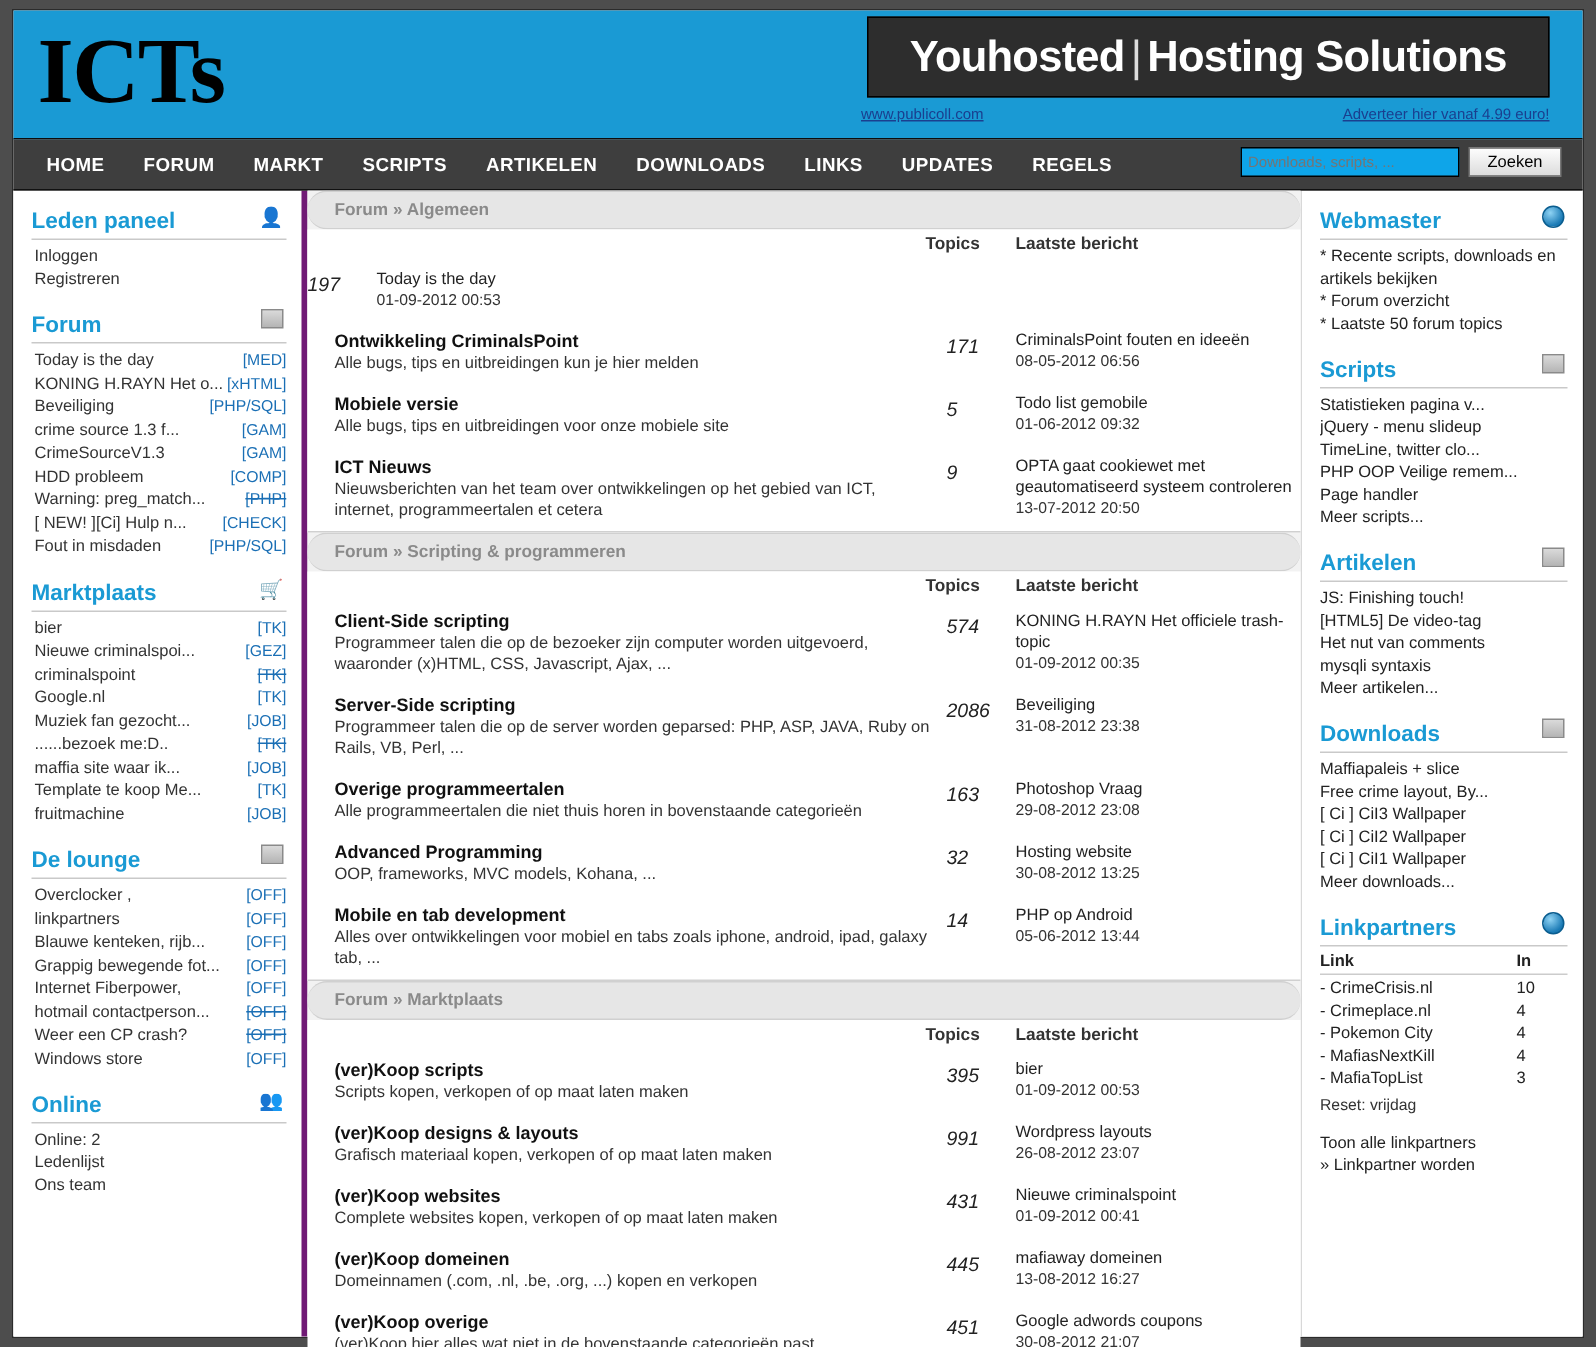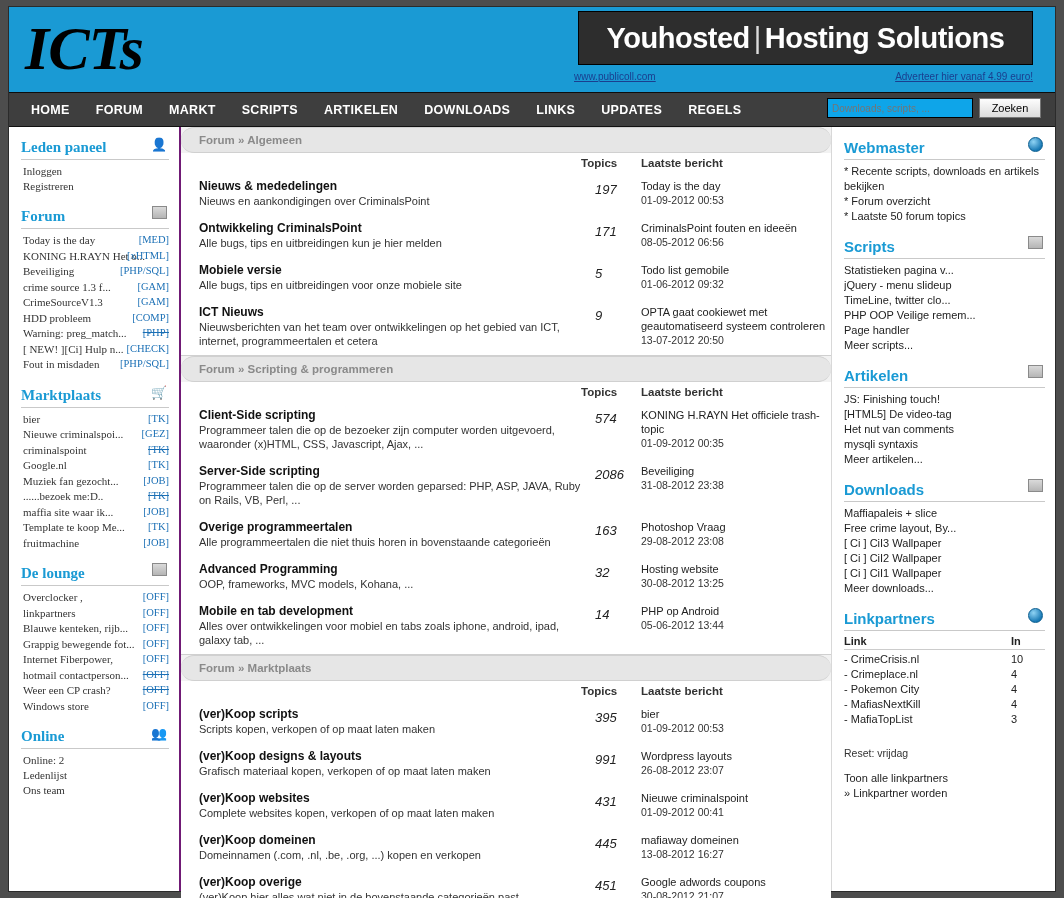--- a/index.html
+++ b/index.html
@@ -31,21 +31,20 @@
     border-bottom: 1px solid #0d0d0d;
   }
   .logo {
     position: absolute;
     left: 16px; top: 6px;
     font-family: "Liberation Serif", serif;
     font-weight: bold;
     font-size: 62px;
     color: #000;
     letter-spacing: -1px;
-    font-style: italic;
   }
   .banner {
     position: absolute;
     right: 22px; top: 4px;
     width: 455px; height: 54px;
     background: #2d2d2d;
     border: 1px solid #000;
     display: flex; align-items: center; justify-content: center;
   }
   .banner-text {
@@ -110,34 +109,33 @@
     color: #000;
     cursor: pointer;
   }
   
   .body-wrap {
     display: flex;
     background: #ffffff;
     height: 764px;
   }
   .col-left {
-    width: 172px;
+    width: 196px;
     background: #ffffff;
-    border-right: 2px solid #701a75;
+    border-right: 4px solid #701a75;
     padding: 8px 10px 0 12px;
-    font-family: Liberation Serif, serif;
   }
   .col-center {
     flex: 1;
     background: #f2f2f2;
     padding: 0;
     position: relative;
   }
   .col-right {
-    width: 224px;
+    width: 188px;
     background: #ffffff;
     border-left: 1px solid #d8d8d8;
     padding: 8px 10px 0 12px;
   }
   
   .side-h {
     position: relative;
     color: #1a9ad4;
     font-size: 15px;
     font-weight: bold;
@@ -223,21 +221,21 @@
   .lp-table { width: 100%; font-size: 11px; }
   .lp-head {
     display: flex; font-weight: bold; color: #222;
     border-bottom: 1px solid #ccc; padding-bottom: 2px; margin-bottom: 2px;
   }
   .lp-head .l { flex: 1; }
   .lp-head .r { width: 34px; }
   .lp-row { display: flex; line-height: 15px; }
   .lp-row .l { flex: 1; }
   .lp-row .r { width: 34px; }
-  .lp-reset { font-size: 10.5px; color: #333; margin-top: 20px; }
+  .lp-reset { font-size: 10.5px; color: #333; margin-top: 4px; }
   .lp-foot { font-size: 11px; line-height: 15px; margin-top: 12px; color:#222; }
   .globe {
     display:inline-block; width:15px; height:15px; border-radius:50%;
     background: radial-gradient(circle at 35% 30%, #8fd3f4, #1a7ab5 70%);
     border: 1px solid #0a5d8f;
   }
   .iconbox {
     display:inline-block; width:15px; height:13px;
     background: linear-gradient(#dadada,#b5b5b5);
     border:1px solid #8a8a8a;
@@ -352,24 +350,20 @@
       <div class="col-center">
 
         <div class="cat-bar">Forum » Algemeen</div>
         <div class="table-block">
           <div class="thead">
             <div class="sp"></div>
             <div class="c-topics">Topics</div>
             <div class="c-last">Laatste bericht</div>
           </div>
           <div class="frow">
-            <div class="c-name">
-              <div class="ftitle">Nieuws &amp; mededelingen</div>
-              <div class="fdesc">Nieuws en aankondigingen over CriminalsPoint</div>
-            </div>
             <div class="c-topics">197</div>
             <div class="c-last">
               <div>Today is the day</div>
               <div class="lastsub">01-09-2012 00:53</div>
             </div>
           </div>
           <div class="frow">
             <div class="c-name">
               <div class="ftitle">Ontwikkeling CriminalsPoint</div>
               <div class="fdesc">Alle bugs, tips en uitbreidingen kun je hier melden</div>

